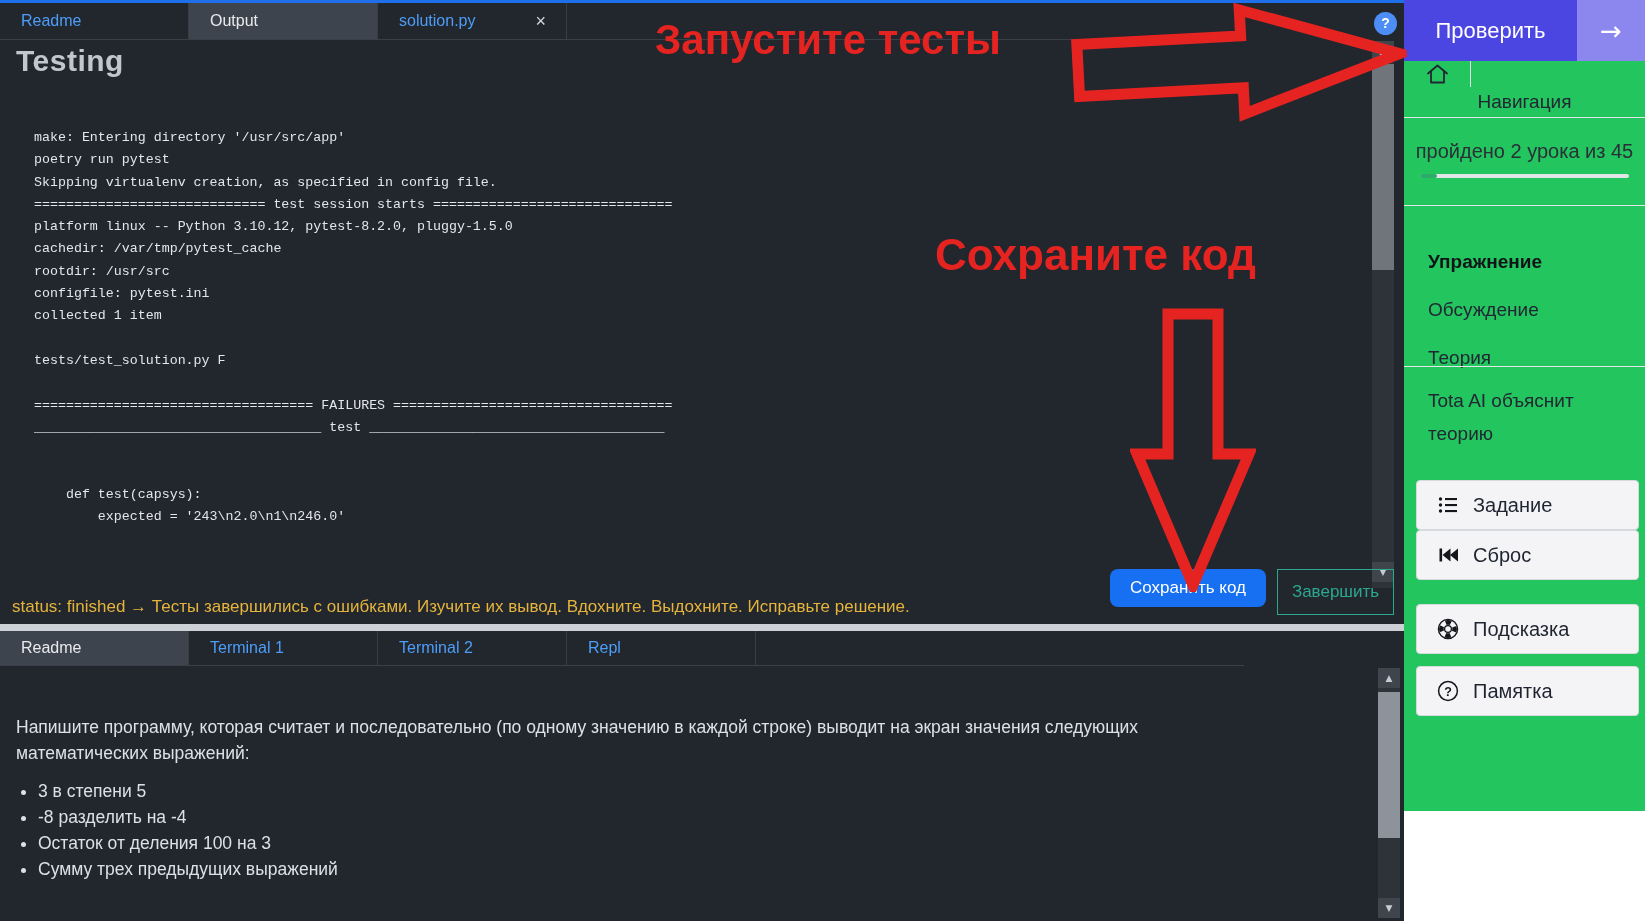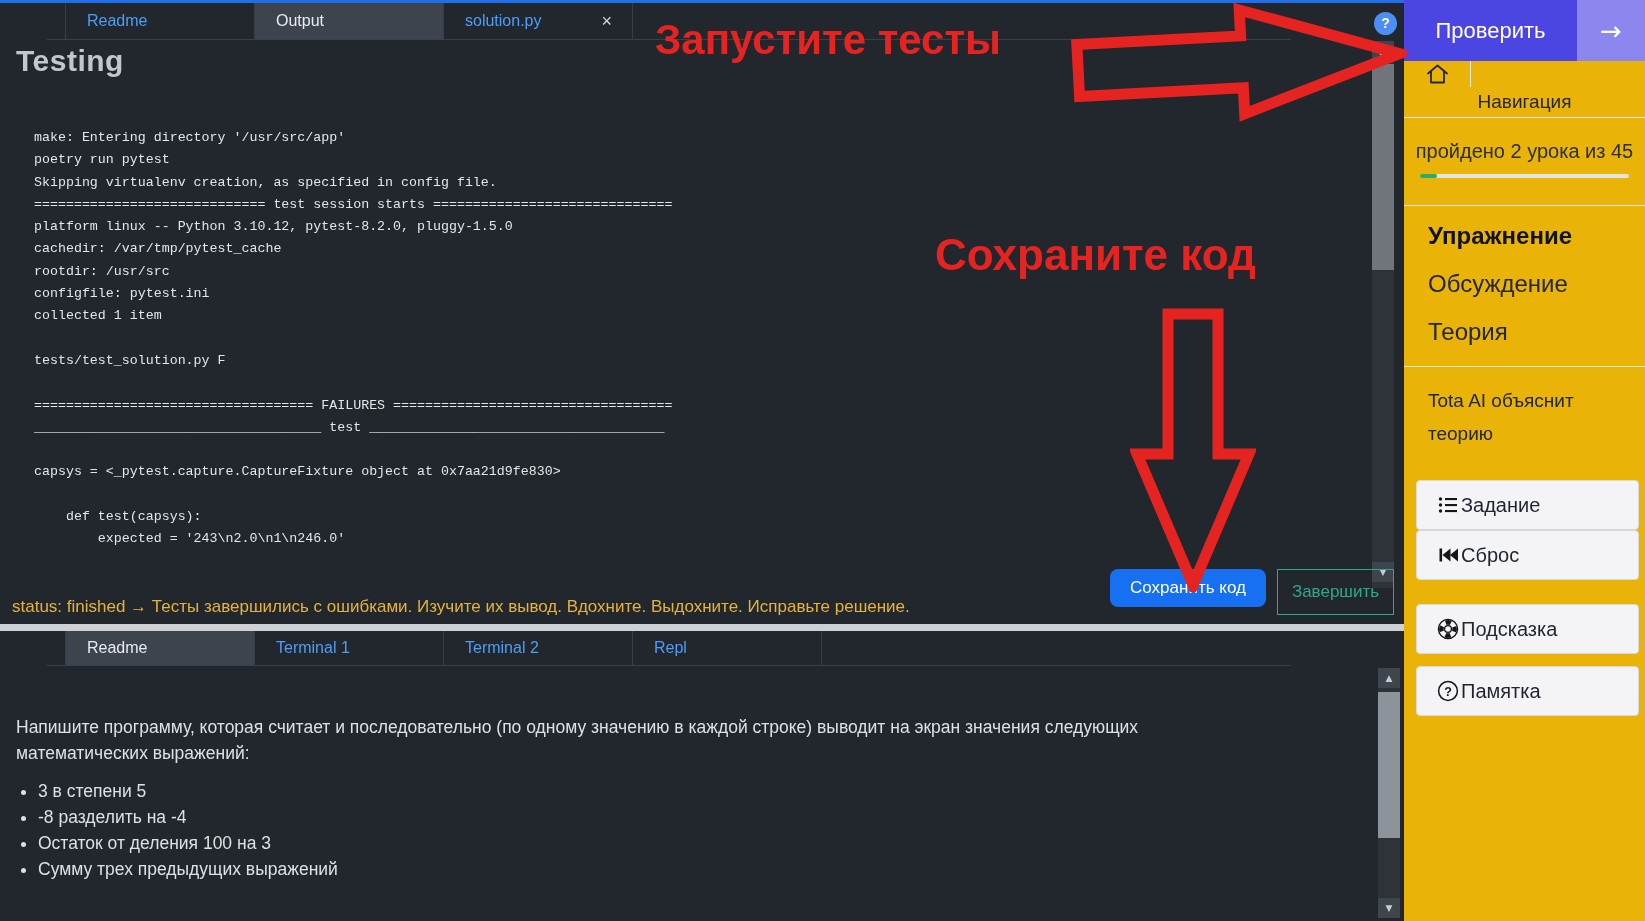--- a/index.html
+++ b/index.html
@@ -3,21 +3,21 @@
 <meta charset="utf-8">
 <style>
   html,body{margin:0;padding:0;}
   body{font-family:"Liberation Sans",sans-serif;}
   .stage{position:relative;width:1645px;height:921px;background:#ffffff;overflow:hidden;}
 
   
   .main-area{position:absolute;left:0;top:0;width:1404px;height:921px;background:#22262d;}
   .top-blue-line{position:absolute;left:0;top:0;width:1404px;height:3px;background:#1f6feb;}
 
-  .tabbar{position:absolute;left:0;width:1244px;display:flex;background:#22262d;border-bottom:1px solid #3a4047;padding-left:19px;box-sizing:border-box;margin-left:47px;}
+  .tabbar{position:absolute;left:0;width:1244px;display:flex;background:#22262d;border-bottom:1px solid #3a4047;padding-left:0;box-sizing:border-box;}
   .tabbar.top{top:3px;height:37px;}
   .tabbar.bottom{top:631px;height:35px;}
   .tab{width:190px;box-sizing:border-box;display:flex;align-items:center;padding:0 18px 0 21px;font-size:16px;color:#4d9ef8;border-right:1px solid #383e45;border-left:1px solid #383e45;margin-left:-1px;cursor:pointer;justify-content:space-between;}
   .tab.active{background:#3e444d;color:#e8eaed;}
   .tab .close{color:#d4d8dd;font-size:18px;line-height:1;padding:0 2px;}
 
   .output-heading{position:absolute;left:16px;top:44px;font-size:30px;font-weight:bold;color:#c2c7ce;letter-spacing:.5px;}
 
   .terminal{position:absolute;left:34px;top:127px;font-family:Liberation Mono, monospace;font-size:13.3px;color:#e4e6e9;}
   .tline{height:22.3px;line-height:22.3px;white-space:pre;}
@@ -42,35 +42,35 @@
   .scroll-top{left:1372px;top:41px;height:547px;}
   .scroll-top .thumb{top:23px;height:206px;background:#70757c;}
   .scroll-top .sbtn.down{top:521px;}
   .scroll-bottom{left:1378px;top:668px;height:250px;}
   .scroll-bottom .thumb{top:24px;height:146px;background:#8d939b;}
   .scroll-bottom .sbtn.down{top:230px;}
 
   .help-badge{position:absolute;left:1374px;top:12px;width:23px;height:23px;border-radius:50%;background:#4d8df6;color:#fff;font-size:14px;font-weight:bold;text-align:center;line-height:23px;cursor:pointer;}
 
   
-  .sidebar{position:absolute;left:1404px;top:0;width:241px;height:921px;background:#eab308;color:#222733;}
+  .sidebar{position:absolute;left:1404px;top:0;width:241px;height:811px;background:#22c55e;color:#222733;}
   .check-row{position:absolute;left:0;top:0;width:241px;height:61px;display:flex;}
   .btn-check{width:173px;height:61px;background:#4b45e2;color:#fff;border:none;font-size:22px;font-family:"Liberation Sans",sans-serif;cursor:pointer;}
   .btn-next{width:68px;height:61px;background:#8b87ef;color:#fff;border:none;font-size:26px;cursor:pointer;font-family:"DejaVu Sans",sans-serif;}
   .nav-row{position:absolute;left:0;top:61px;width:241px;height:56px;display:flex;border-bottom:1px solid #e3e5e8;flex-direction:column;}
   .home-cell{width:66px;display:flex;align-items:center;justify-content:center;border-right:1px solid #e3e5e8;cursor:pointer;}
   .nav-label{flex:1;display:flex;align-items:center;justify-content:center;font-size:19px;color:#222733;cursor:pointer;}
   .progress-text{position:absolute;left:0;top:140px;width:241px;text-align:center;font-size:20px;color:#2a2f38;}
   .progress-track{position:absolute;left:16px;top:174px;width:209px;height:4px;border-radius:2px;background:#e2e4e7;}
   .progress-fill{width:8%;height:4px;border-radius:2px;background:#2bac67;}
   .side-hr{position:absolute;left:0;width:241px;height:0;border-top:1px solid #e3e5e8;}
-  .nav-item{position:absolute;left:24px;font-size:24px;color:#222733;cursor:pointer;}
+  .nav-item{position:absolute;left:24px;font-size:19px;color:#222733;cursor:pointer;margin-top:29px;}
   .nav-item.active{font-weight:bold;color:#101318;}
   .ai-link{position:absolute;left:24px;top:384px;width:175px;font-size:19px;line-height:33px;color:#222733;cursor:pointer;}
-  .action-btn{position:absolute;left:12px;width:223px;height:50px;box-sizing:border-box;background:#f4f4f6;border:1px solid #d6d9dd;border-radius:4px;display:flex;align-items:center;gap:2px;padding-left:20px;font-size:20px;color:#1f2430;font-family:"Liberation Sans",sans-serif;cursor:pointer;}
+  .action-btn{position:absolute;left:12px;width:223px;height:50px;box-sizing:border-box;background:#f4f4f6;border:1px solid #d6d9dd;border-radius:4px;display:flex;align-items:center;gap:14px;padding-left:20px;font-size:20px;color:#1f2430;font-family:"Liberation Sans",sans-serif;cursor:pointer;}
   .action-btn svg{flex:0 0 auto;}
 
   
   .anno-text{position:absolute;color:#e52421;font-weight:800;white-space:nowrap;}
   .anno-run{left:655px;top:16px;font-size:42px;}
   .anno-save{left:935px;top:230px;font-size:44px;}
   .anno-arrow{position:absolute;}
 </style>
 </head>
 <body>
@@ -104,21 +104,20 @@
       <div class="tline">cachedir: /var/tmp/pytest_cache</div>
       <div class="tline">rootdir: /usr/src</div>
       <div class="tline">configfile: pytest.ini</div>
       <div class="tline">collected 1 item</div>
       <div class="tline"></div>
       <div class="tline">tests/test_solution.py F</div>
       <div class="tline"></div>
       <div class="tline">=================================== FAILURES ===================================</div>
       <div class="tline">____________________________________ test _____________________________________</div>
       <div class="tline"></div>
-      <div class="tline">capsys = &lt;_pytest.capture.CaptureFixture object at 0x7aa21d9fe830&gt;</div>
       <div class="tline"></div>
       <div class="tline">    def test(capsys):</div>
       <div class="tline">        expected = '243\n2.0\n1\n246.0'</div>
     </div>
 
     <div class="vscroll scroll-top">
       <div class="sbtn up">▲</div>
       <div class="thumb"></div>
       <div class="sbtn down">▼</div>
     </div>

